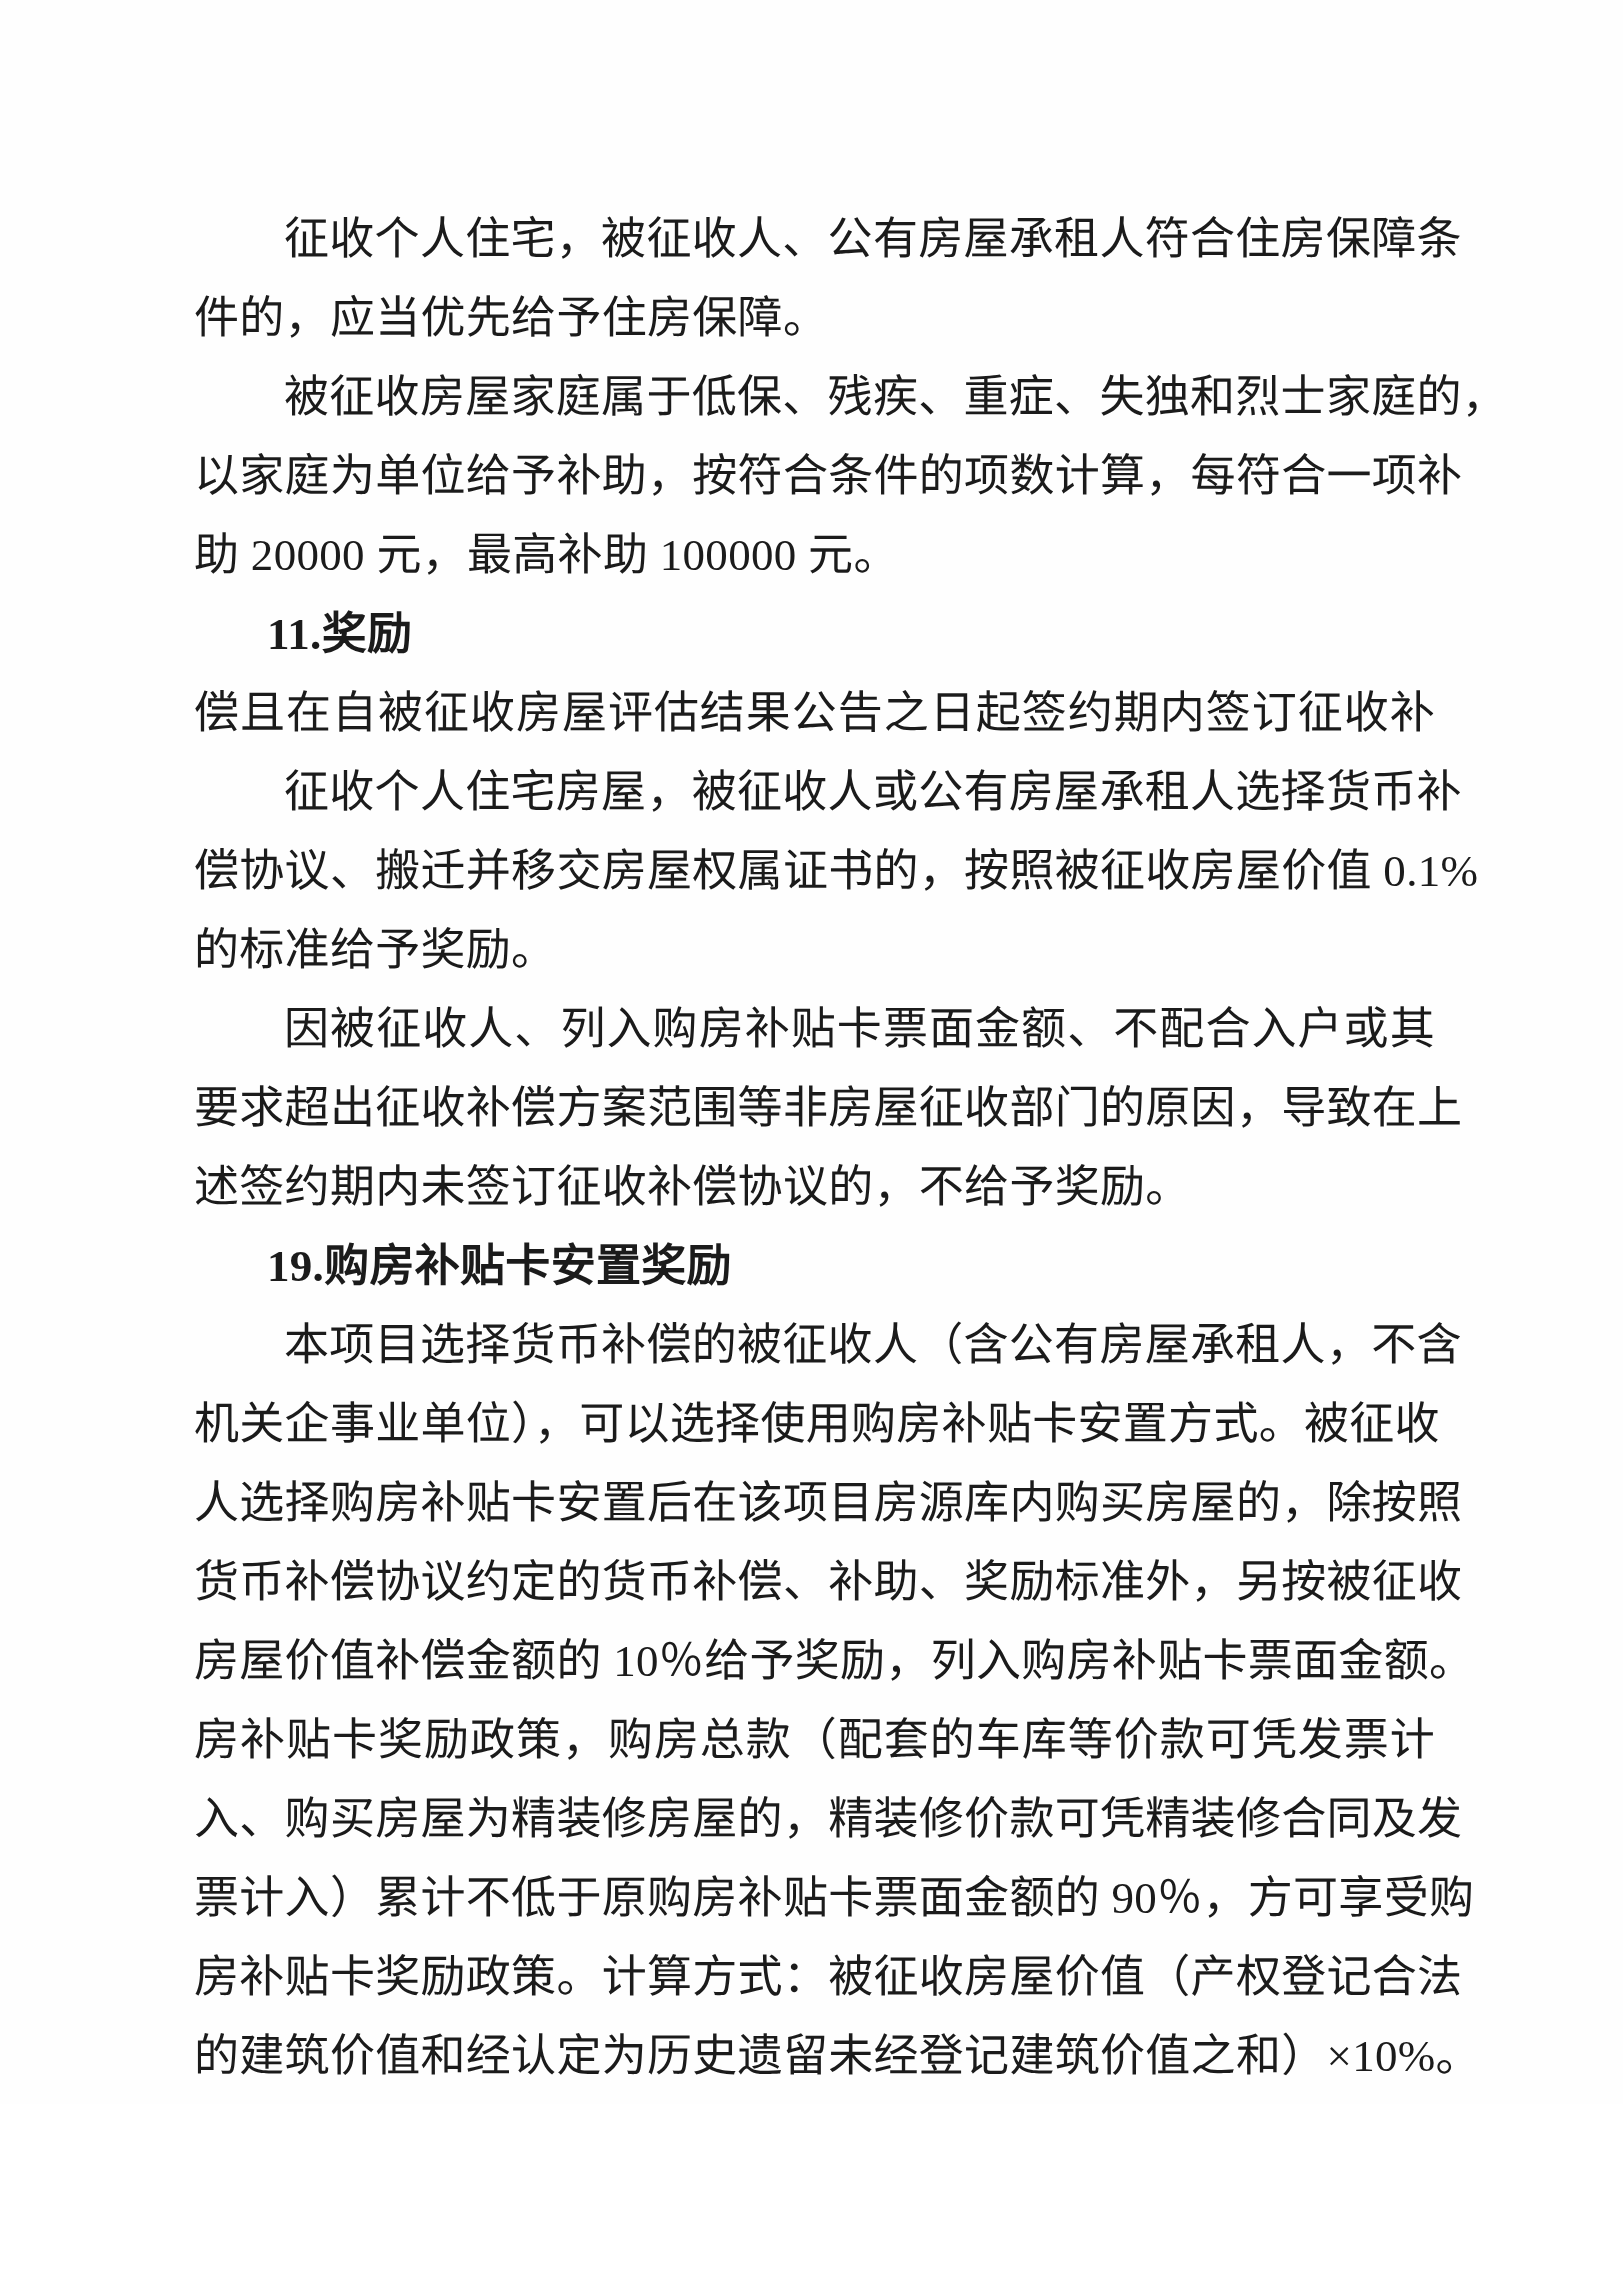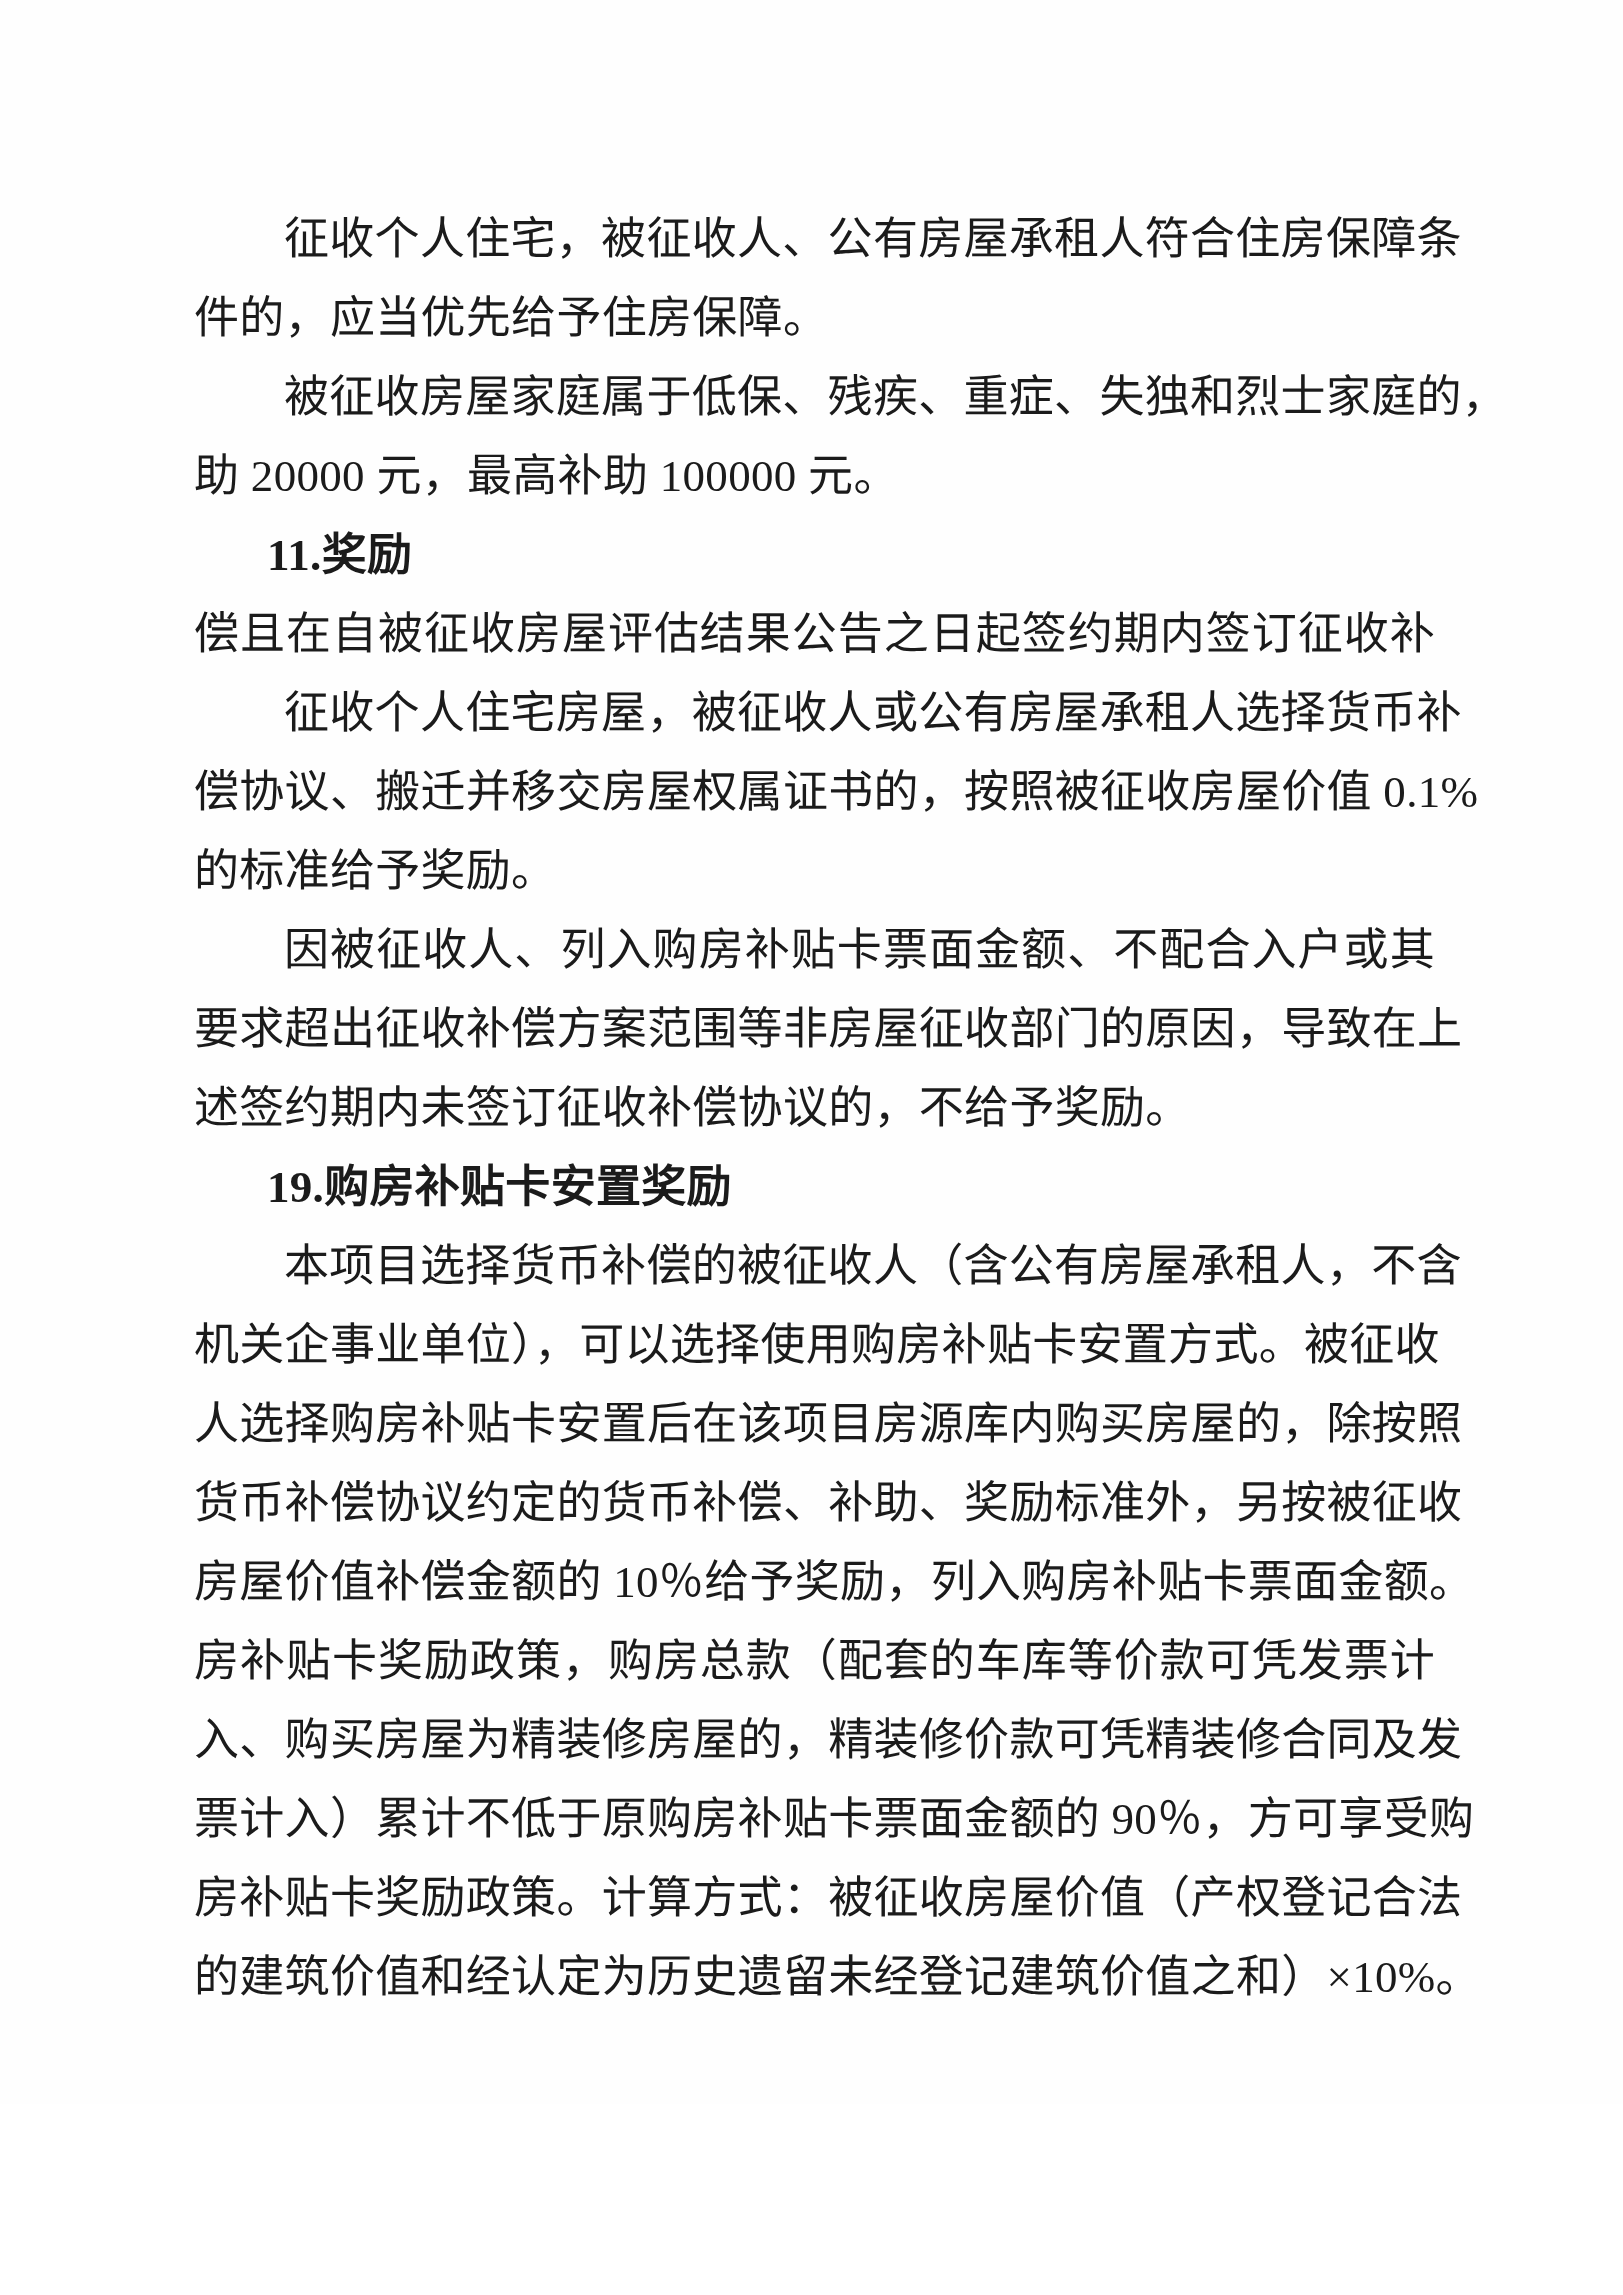--- a/index.html
+++ b/index.html
@@ -61,20 +61,21 @@
 <body>
 
 <div class="page">
   <div class="doc-body">
       <div class="block paragraph">
         <div class="line first">征收个人住宅，被征收人、公有房屋承租人符合住房保障条</div>
         <div class="line last">件的，应当优先给予住房保障。</div>
       </div>
       <div class="block paragraph">
         <div class="line first">被征收房屋家庭属于低保、残疾、重症、失独和烈士家庭的，</div>
+        <div class="line">以家庭为单位给予补助，按符合条件的项数计算，每符合一项补</div>
         <div class="line last">助 20000 元，最高补助 100000 元。</div>
       </div>
       <div class="block heading">
         <div class="line first last">11.奖励</div>
       </div>
       <div class="block paragraph">
         <div class="line">偿且在自被征收房屋评估结果公告之日起签约期内签订征收补</div>
         <div class="line first">征收个人住宅房屋，被征收人或公有房屋承租人选择货币补</div>
         <div class="line">偿协议、搬迁并移交房屋权属证书的，按照被征收房屋价值 0.1%</div>
         <div class="line last">的标准给予奖励。</div>

